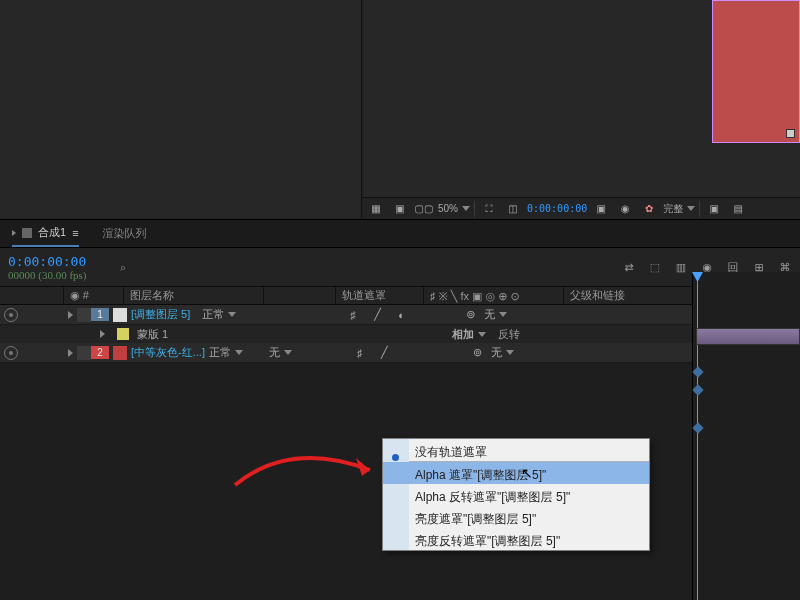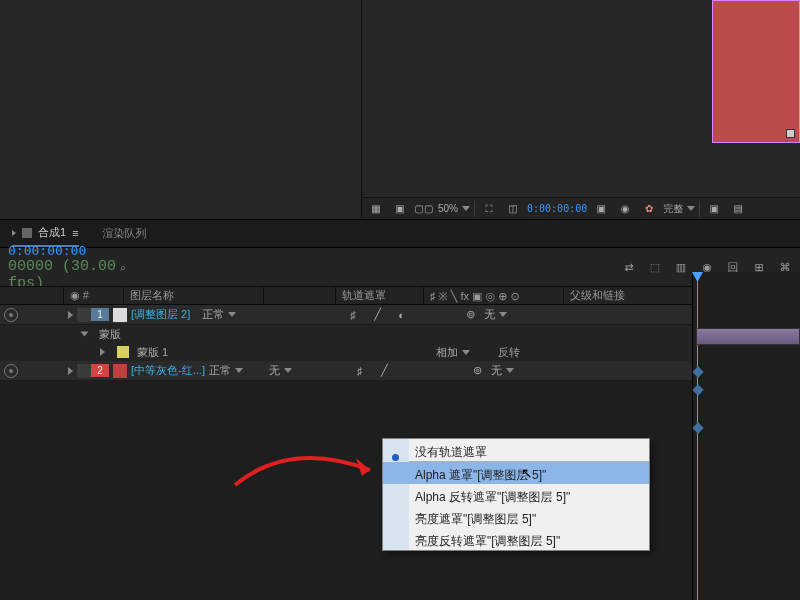--- a/index.html
+++ b/index.html
@@ -18,21 +18,21 @@
 .pt-icon { width: 20px; }
 .pt-sep { width: 1px; height: 16px; background:#3a3a3a; }
 
 .tabs { height: 28px; background: #1b1b1b; border-bottom: 1px solid #000; display:flex; align-items:center; padding: 0 12px; gap: 24px; }
 .tab { color: #888; height: 100%; display:flex; align-items:center; gap: 6px; }
 .tab.active { color: #d0d0d0; border-bottom: 2px solid #4a7fb5; }
 .tab-sq { width: 10px; height: 10px; background:#666; display:inline-block; }
 .tab-tri { width:0; height:0; border-top:3px solid transparent; border-bottom:3px solid transparent; border-left:4px solid #888; display:inline-block; }
 .timecode-block { width: 120px; }
 .timecode { color:#3399ff; font-size: 13px; font-family: monospace; }
-.timecode-sub { color:#5a8a5a; font-size:15px; font-family:Liberation Mono, monospace; display:block; }
+.timecode-sub { color:#5a8a5a; font-size:11px; font-family:Liberation Serif, serif; display:block; }
 .search-box { flex:1; display:flex; gap:6px; align-items:center; }
 .search-icon { color:#888; }
 
 .timeline-toolbar { display:flex; align-items:center; gap:8px; padding: 0 6px; height: 24px; }
 .tl-icon { width:18px; height:18px; display:flex; align-items:center; justify-content:center; color:#999; }
 
 .columns-header { height: 19px; background: #232323; border-top:1px solid #0a0a0a; border-bottom:1px solid #0a0a0a; display:flex; align-items:center; font-size: 11px; color:#999; }
 .col { padding: 0 6px; border-right:1px solid #111; height:100%; display:flex; align-items:center; }
 
 .layer-rows { background: #232323; }
@@ -158,21 +158,21 @@
     <div class="layer-row" style="background:#2a2a2a">
       <div class="lrow-icons">
         <span class="eye"></span>
         <span style="width:14px"></span>
         <span style="width:14px"></span>
       </div>
       <span class="twirl"></span>
       <span style="width:14px;height:14px;background:#3a3a3a"></span>
       <span class="num">1</span>
       <span class="swatch" style="background:#ddd"></span>
-      <span class="layer-name">[调整图层 2]</span>
+      <span class="layer-name">[调整图层 5]</span>
       <div class="cell" style="margin-left:12px; width:60px">
           <span class="drop">
             <span>正常</span>
           </span>
         </div>
       <div class="cell" style="width:88px"></div>
       <div class="cell" style="width:24px;color:#aaa">♯</div>
       <div class="cell" style="width:24px;color:#aaa">╱</div>
       <div class="cell" style="width:68px">
           <span style="color:#aaa">◐</span>
@@ -180,30 +180,26 @@
       <div class="cell" style="width:18px">
           <span style="color:#aaa">⊚</span>
         </div>
       <div class="cell">
           <span class="drop">
             <span>无</span>
           </span>
         </div>
     </div>
 
-    <div class="sub-row">
-      <span class="twirl down"></span>
-      <span>蒙版</span>
-    </div>
 
     <div class="sub-row" style="padding-left:96px">
       <span class="twirl"></span>
       <span style="width:12px;height:12px;background:#d6d060"></span>
       <span>蒙版 1</span>
-      <div style="position:absolute; left:436px;" class="drop">
+      <div style="position:absolute; left:452px;font-weight:bold;" class="drop">
           <span>相加</span>
         </div>
       <span style="position:absolute; left:498px; color:#999">反转</span>
     </div>
 
 
     <div class="layer-row" style="background:#2a2a2a">
       <div class="lrow-icons">
         <span class="eye"></span>
         <span style="width:14px"></span>

